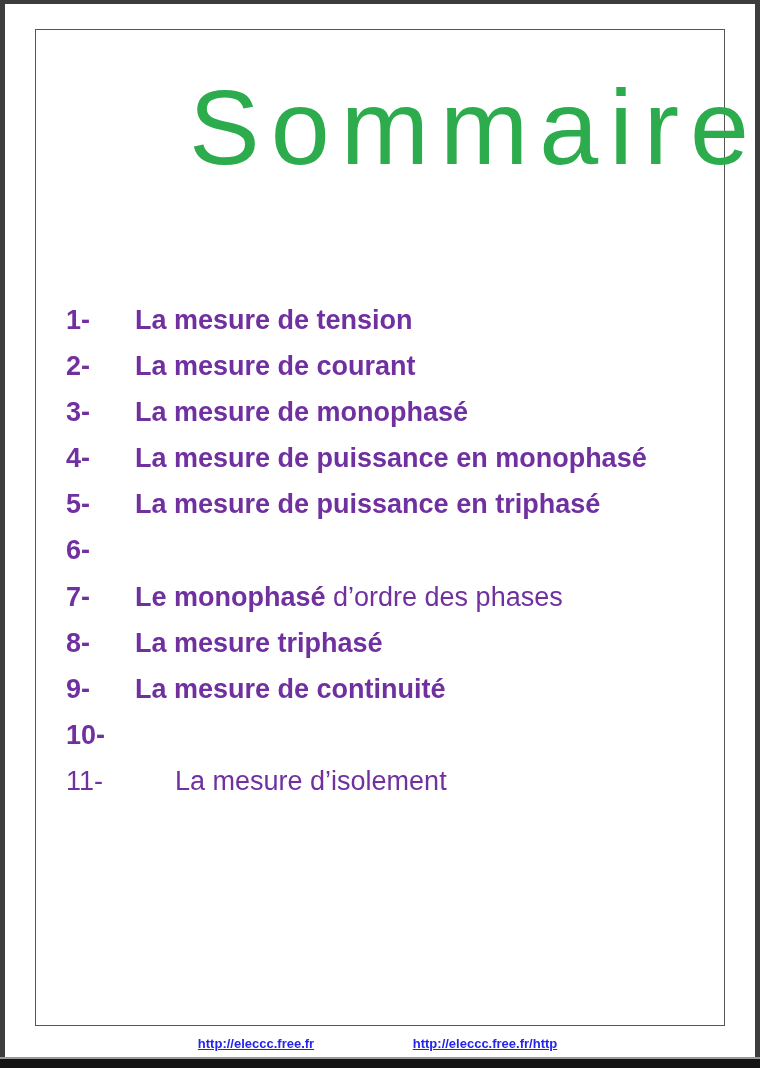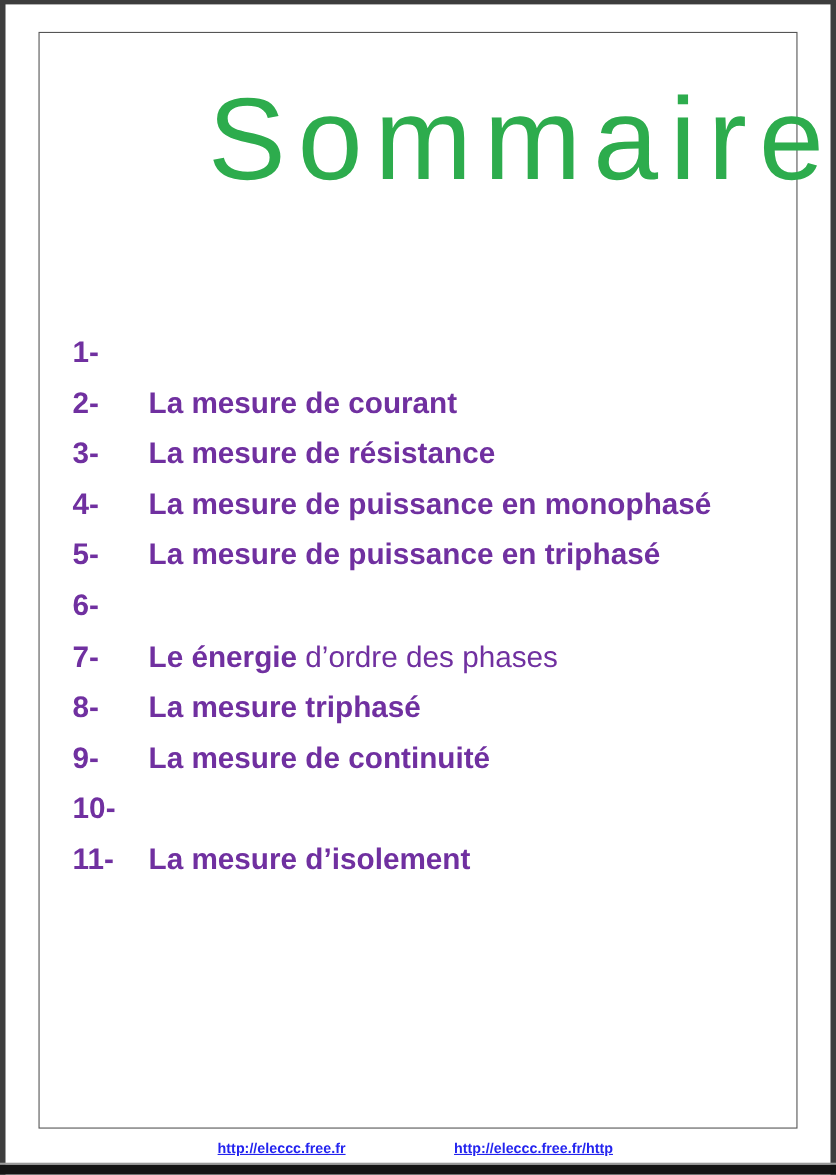--- a/index.html
+++ b/index.html
@@ -48,21 +48,21 @@
   }
   .toc-row {
     display: flex;
     height: 46.1px;
     line-height: 46.1px;
     font-size: 27px;
     font-weight: 700;
     color: #7030a0;
     white-space: nowrap;
   }
-  .toc-row[data-weight="regular"] { font-weight: 700; }
+  .toc-row[data-weight="regular"] { font-weight: 400; gap: 40px; }
   .toc-num { width: 69px; flex: 0 0 69px; }
   .toc-tail { font-weight: 400; white-space: pre; text-align: center; }
 
   
   .footer-link {
     position: absolute;
     top: 1036px;
     transform: translateX(-50%);
     font-size: 13px;
     font-weight: 700;
@@ -83,49 +83,50 @@
 <div class="edge-bottom-light"></div>
 <div class="edge edge-bottom"></div>
 
 <div class="content-frame"></div>
 
 <div class="page-title">Sommaire</div>
 
 <div class="toc">
   <div class="toc-row" data-weight="bold">
     <span class="toc-num">1-</span>
+    <span class="toc-text">La mesure de tension</span>
     <span class="toc-tail"></span>
   </div>
   <div class="toc-row" data-weight="bold">
     <span class="toc-num">2-</span>
     <span class="toc-text">La mesure de courant</span>
     <span class="toc-tail"></span>
   </div>
   <div class="toc-row" data-weight="bold">
     <span class="toc-num">3-</span>
-    <span class="toc-text">La mesure de résistance</span>
+    <span class="toc-text">La mesure de monophasé</span>
     <span class="toc-tail"></span>
   </div>
   <div class="toc-row" data-weight="bold">
     <span class="toc-num">4-</span>
     <span class="toc-text">La mesure de puissance en monophasé</span>
     <span class="toc-tail"></span>
   </div>
   <div class="toc-row" data-weight="bold">
     <span class="toc-num">5-</span>
     <span class="toc-text">La mesure de puissance en triphasé</span>
     <span class="toc-tail"></span>
   </div>
   <div class="toc-row" data-weight="bold">
     <span class="toc-num">6-</span>
     <span class="toc-tail"></span>
   </div>
   <div class="toc-row" data-weight="bold">
     <span class="toc-num">7-</span>
-    <span class="toc-text">Le énergie</span>
+    <span class="toc-text">Le monophasé</span>
     <span class="toc-tail"> d’ordre des phases</span>
   </div>
   <div class="toc-row" data-weight="bold">
     <span class="toc-num">8-</span>
     <span class="toc-text">La mesure triphasé</span>
     <span class="toc-tail"></span>
   </div>
   <div class="toc-row" data-weight="bold">
     <span class="toc-num">9-</span>
     <span class="toc-text">La mesure de continuité</span>

